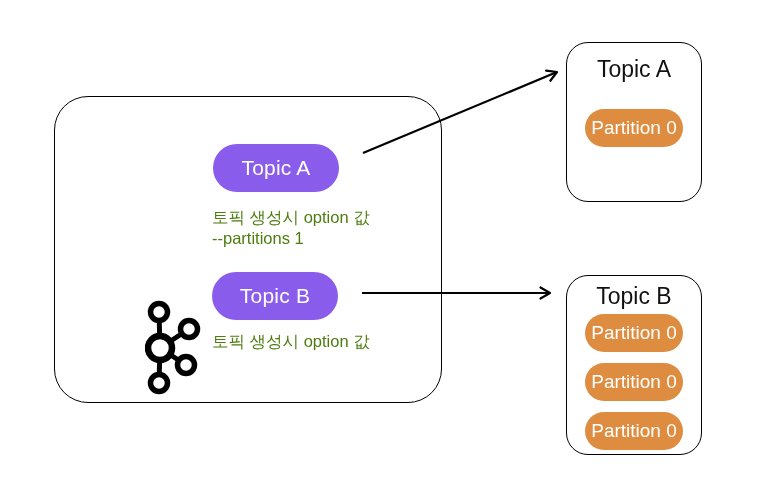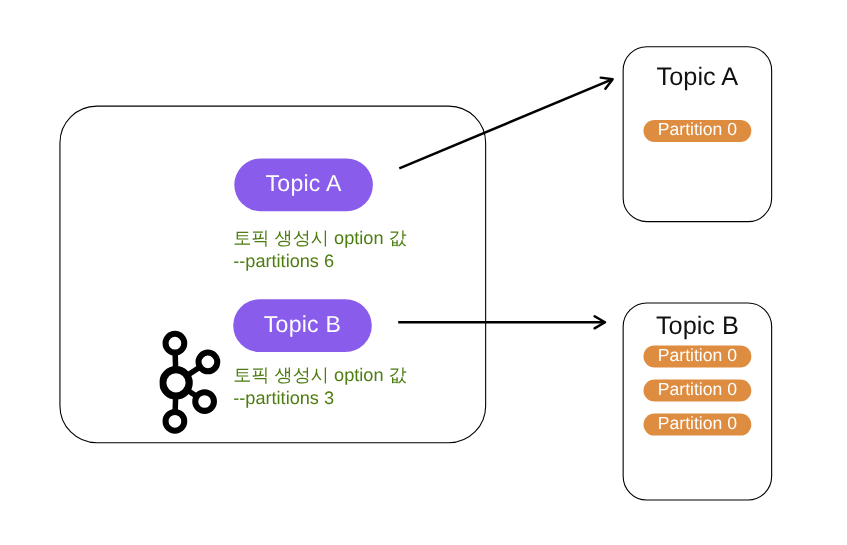--- a/index.html
+++ b/index.html
@@ -71,26 +71,26 @@
   .detail-title {
     text-align: center;
     font-size: 23px;
     line-height: 28px;
     color: #111111;
   }
   #topic-a-box .detail-title { margin-top: 12px; }
   #topic-b-box .detail-title { margin-top: 6px; }
 
   .partition-pill {
-    width: 98px; height: 20px;
+    width: 98px; height: 38px;
     margin: 0 auto;
     border-radius: 19px;
     background: #de8c3f;
     color: #ffffff;
-    font-size: 16px;
+    font-size: 19px;
     display: flex;
     align-items: center;
     justify-content: center;
   }
   #topic-a-box .partition-pill { margin-top: 26px; }
   #topic-b-box .partition-pill.first { margin-top: 4px; }
   #topic-b-box .partition-pill + .partition-pill { margin-top: 11px; }
 
   
   .arrows-layer {
@@ -119,29 +119,28 @@
         <circle cx="15" cy="49" r="12" stroke-width="6.5" fill="#ffffff"></circle>
       </g>
     </svg>
   </div>
 
   <div class="topic-pill" id="topic-a-pill">
     <span>Topic A</span>
   </div>
   <div class="caption" id="caption-a">
     <div>토픽 생성시 option 값</div>
-    <div>--partitions 6</div>
+    <div>--partitions 1</div>
   </div>
 
   <div class="topic-pill" id="topic-b-pill">
     <span>Topic B</span>
   </div>
   <div class="caption" id="caption-b">
     <div>토픽 생성시 option 값</div>
-    <div>--partitions 3</div>
   </div>
 
   <svg class="arrows-layer" viewBox="0 0 770 495" aria-hidden="true">
     <defs>
       <marker id="ah" markerUnits="userSpaceOnUse" markerWidth="16" markerHeight="16" viewBox="0 0 16 16" refX="13" refY="8" orient="auto">
         <path d="M3.5 2.5 L13 8 L3.5 13.5" fill="none" stroke="#000000" stroke-width="2.2" stroke-linejoin="round" stroke-linecap="round"></path>
       </marker>
     </defs>
     <line x1="363" y1="153" x2="557" y2="72" stroke="#000000" stroke-width="2.2" marker-end="url(#ah)"></line>
     <line x1="362" y1="293" x2="550" y2="293" stroke="#000000" stroke-width="2.2" marker-end="url(#ah)"></line>

